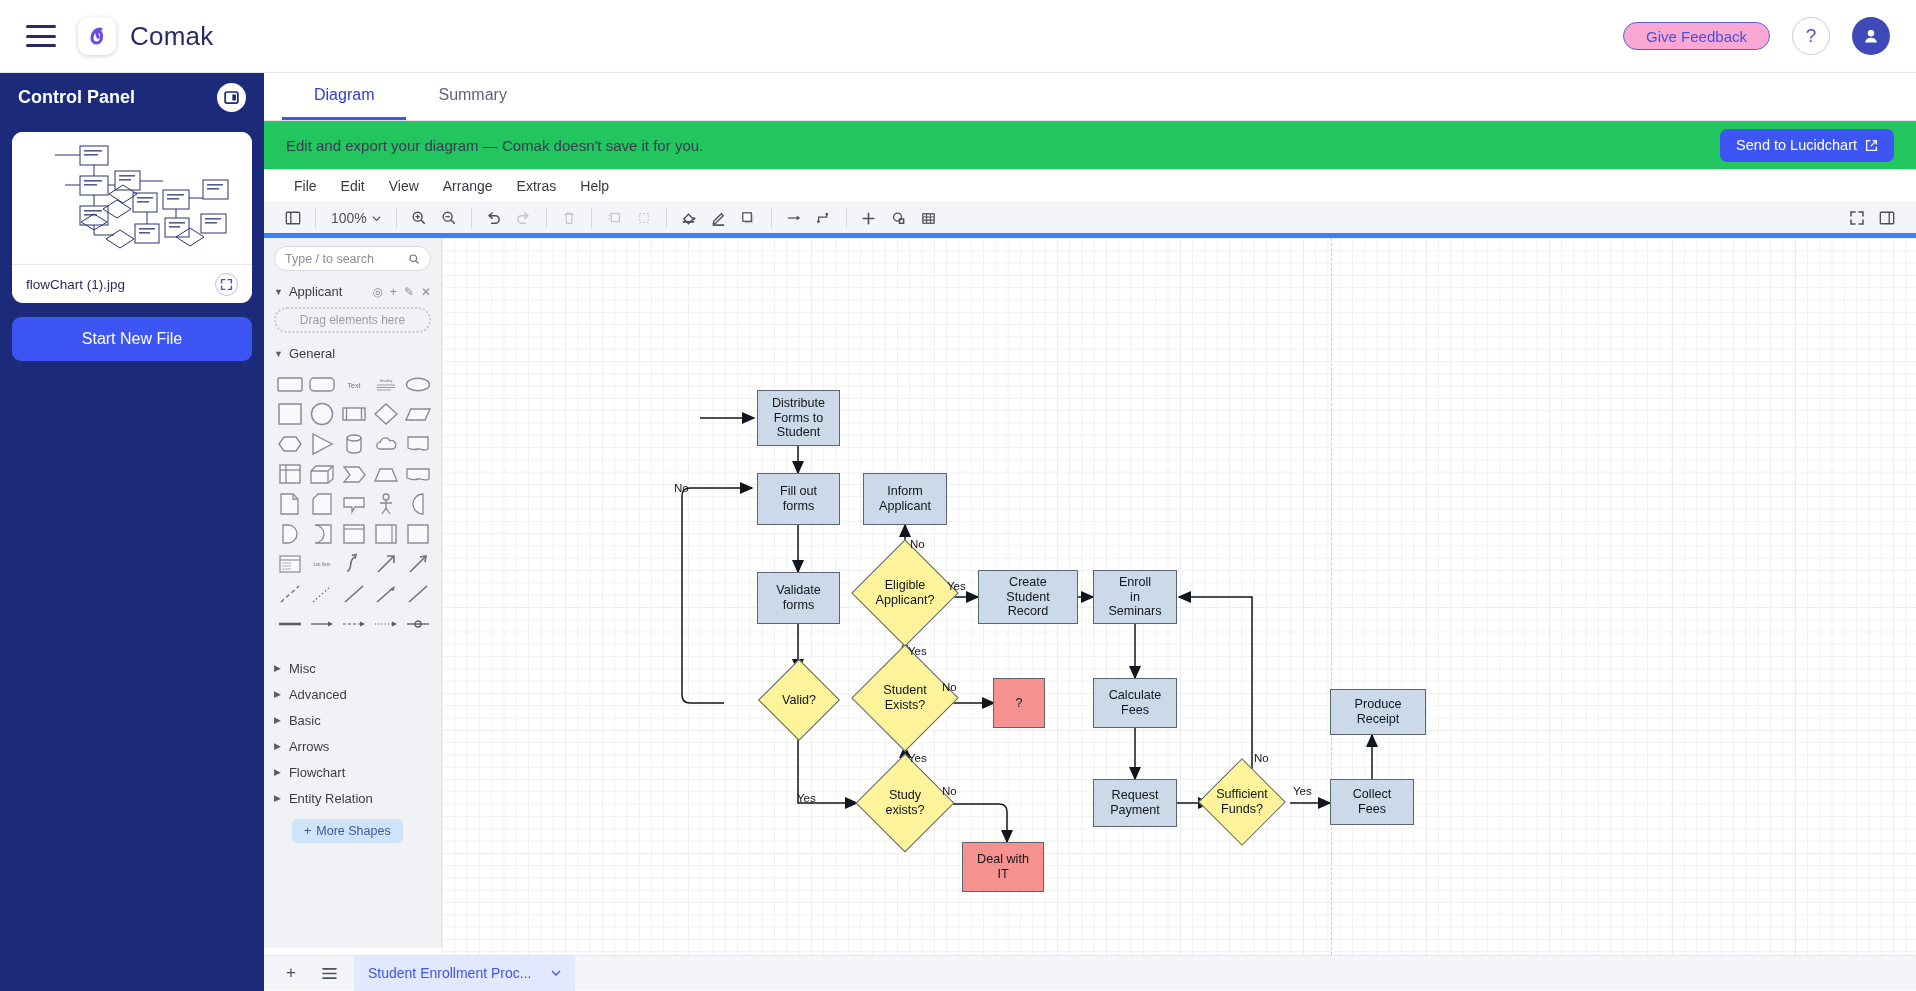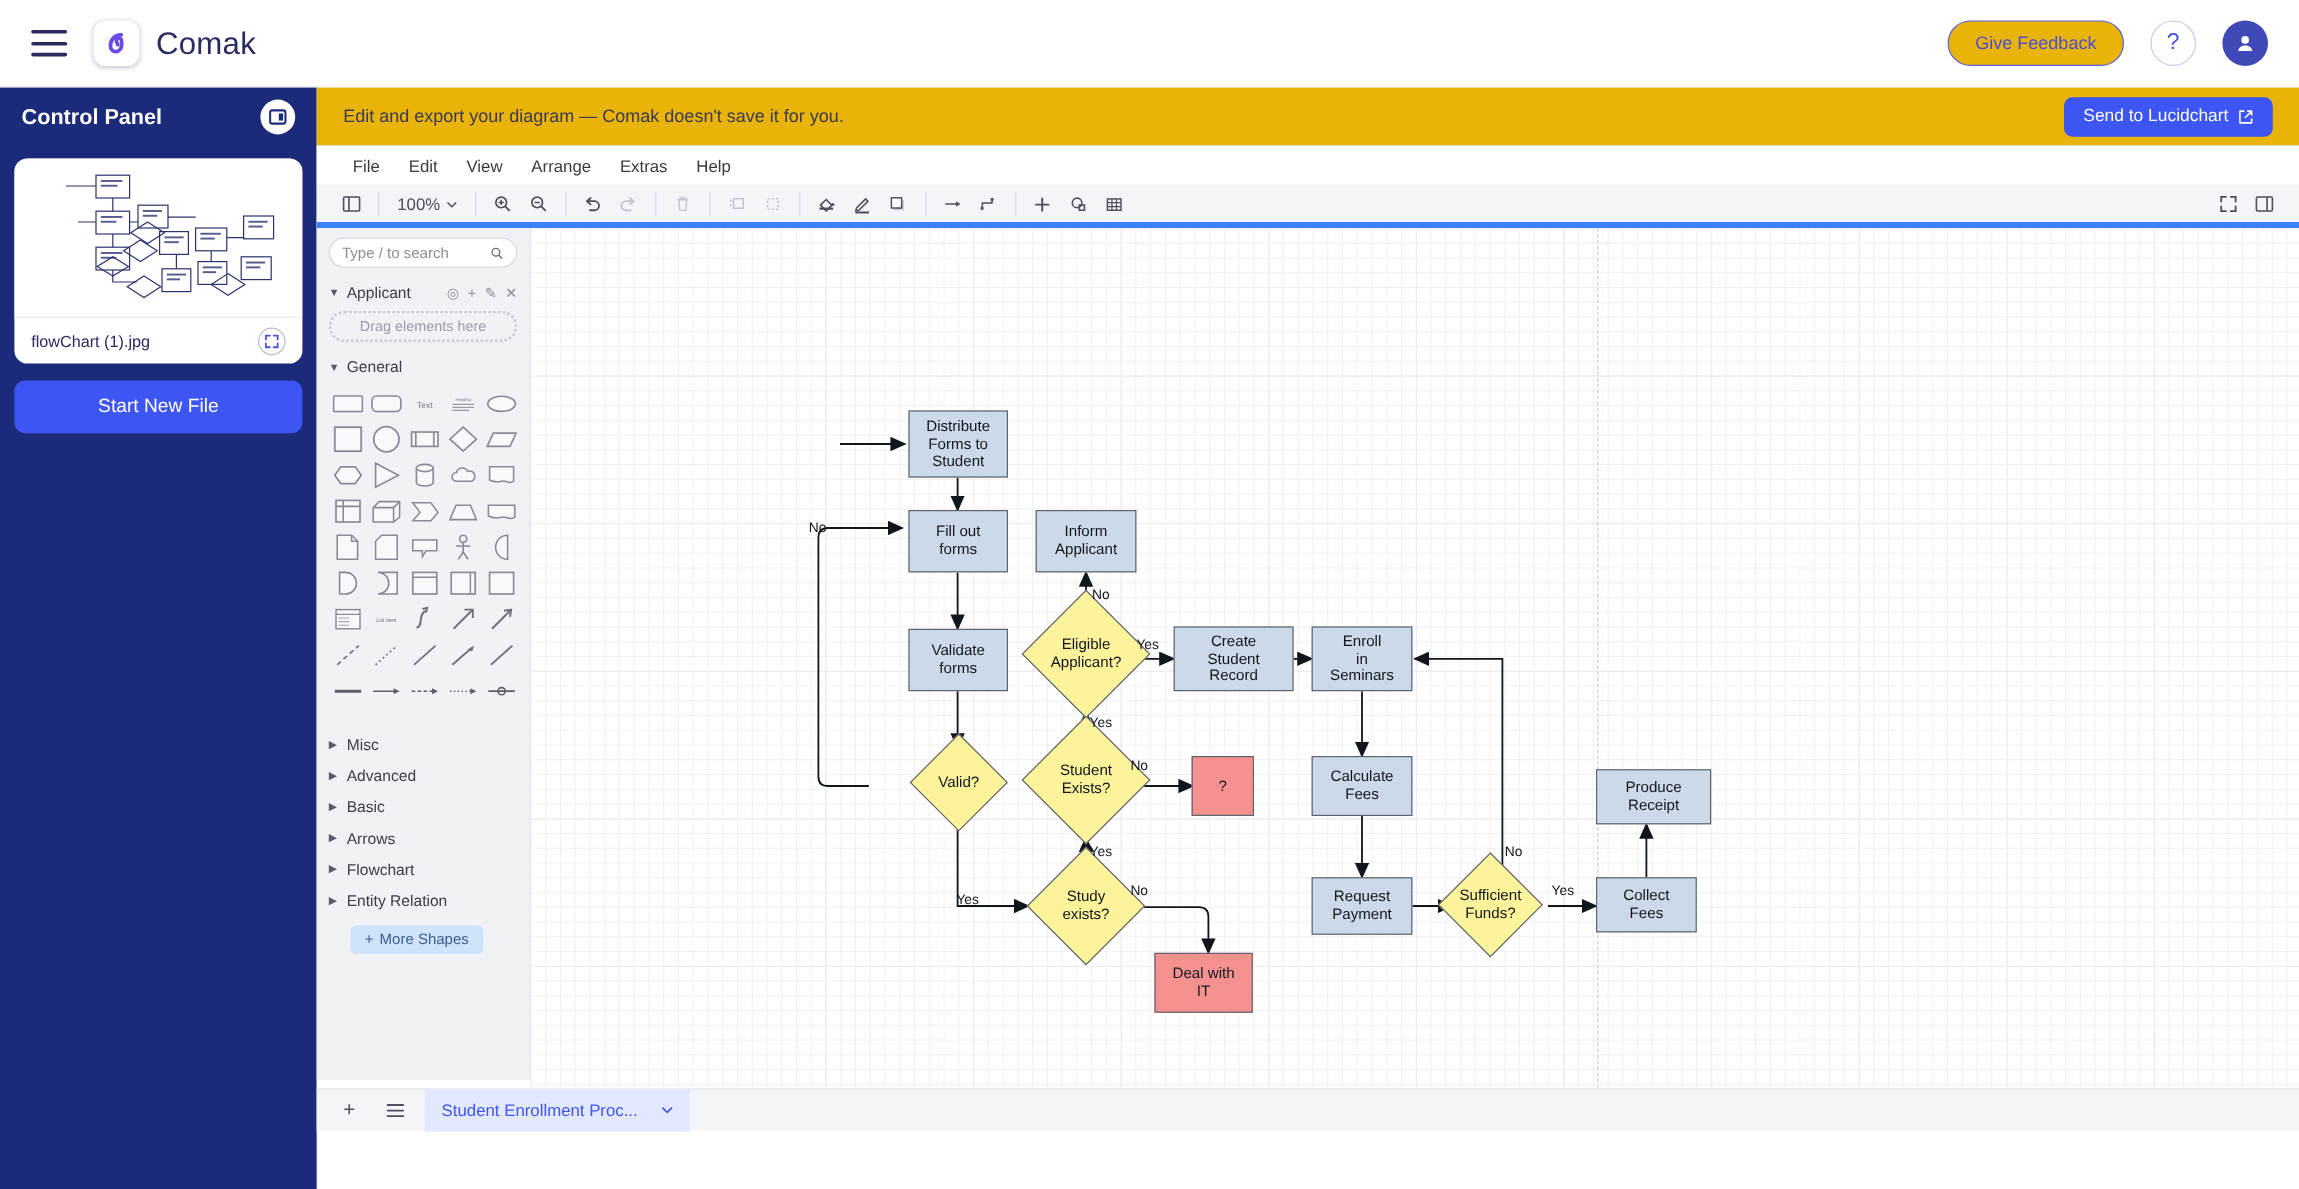--- a/index.html
+++ b/index.html
@@ -22,22 +22,22 @@
     justify-content:space-between; cursor:pointer; margin-right:22px;}
   .hamburger i{ display:block; height:3px; background:#2a2a5e; border-radius:2px;}
   .logo-badge{
     width:38px;height:38px;border-radius:10px;background:#fff;
     box-shadow:0 1px 4px rgba(60,60,120,.28);
     display:flex;align-items:center;justify-content:center;margin-right:14px;
   }
   .brand{ font-size:26px; color:#2b2b63; font-weight:400; letter-spacing:.2px;}
   .appbar-right{ margin-left:auto; display:flex; align-items:center; gap:22px;}
   .feedback-btn{
-    border:1.5px solid #5b5fe0; color:#4b4fd6; background:#eab308;
-    border-radius:22px; height:38px; padding:0 22px; font-size:15px;
+    border:1.5px solid #5b5fe0; color:#4b4fd6; background:#f9a8d4;
+    border-radius:22px; height:28px; padding:0 22px; font-size:15px;
     display:flex;align-items:center; cursor:pointer; font-family:inherit;
   }
   .circ-btn{
     width:38px;height:38px;border-radius:50%;border:1.5px solid #c9cbe8;
     display:flex;align-items:center;justify-content:center;color:#4b4fd6;
     font-size:19px; background:#fff; cursor:pointer;
   }
   .avatar-btn{
     width:38px;height:38px;border-radius:50%;background:#3f4ab8;
     display:flex;align-items:center;justify-content:center;cursor:pointer;
@@ -84,21 +84,21 @@
   .tabs{ height:48px; display:flex; align-items:flex-end; border-bottom:1px solid #e2e4ee;
          padding-left:18px; background:#fff;}
   .tab{
     padding:0 32px; height:47px; display:flex; align-items:center;
     font-size:16px; color:#61627e; cursor:pointer; border-bottom:3px solid transparent;
   }
   .tab.active{ color:#2f3bd4; border-bottom-color:#3d55f2; font-weight:500;}
 
   .notice{
     height:49px; display:flex; align-items:center; padding:0 22px;
-    font-size:15px; color:#3a3a55; background:#eab308; border-bottom:1px solid #e2e4ee;
+    font-size:15px; color:#3a3a55; background:#22c55e; border-bottom:1px solid #e2e4ee;
   }
   .lucid-btn{
     margin-left:auto; background:#3d55f2; color:#fff; border:none; border-radius:7px;
     height:33px; padding:0 16px; font-size:14.5px; display:flex; align-items:center;
     gap:8px; cursor:pointer; font-family:inherit;
   }
 
   
   .editor{ position:relative; height:820px; background:#fff;}
   .menubar{
@@ -292,20 +292,24 @@
         </svg>
       </div>
     </div>
   </div>
 
   <button class="start-btn">Start New File</button>
 </div>
 
 <div class="main">
 
+  <div class="tabs">
+    <div class="tab active">Diagram</div>
+    <div class="tab">Summary</div>
+  </div>
 
   <div class="notice">
     <span>Edit and export your diagram — Comak doesn't save it for you.</span>
     <button class="lucid-btn">
       <span>Send to Lucidchart</span>
       <svg width="13" height="13" viewBox="0 0 16 16" aria-hidden="true">
         <path d="M6 2H2v12h12v-4M10 2h4v4M14 2L7.5 8.5" fill="none" stroke="#fff" stroke-width="1.6" stroke-linecap="round" stroke-linejoin="round"></path>
       </svg>
     </button>
   </div>

